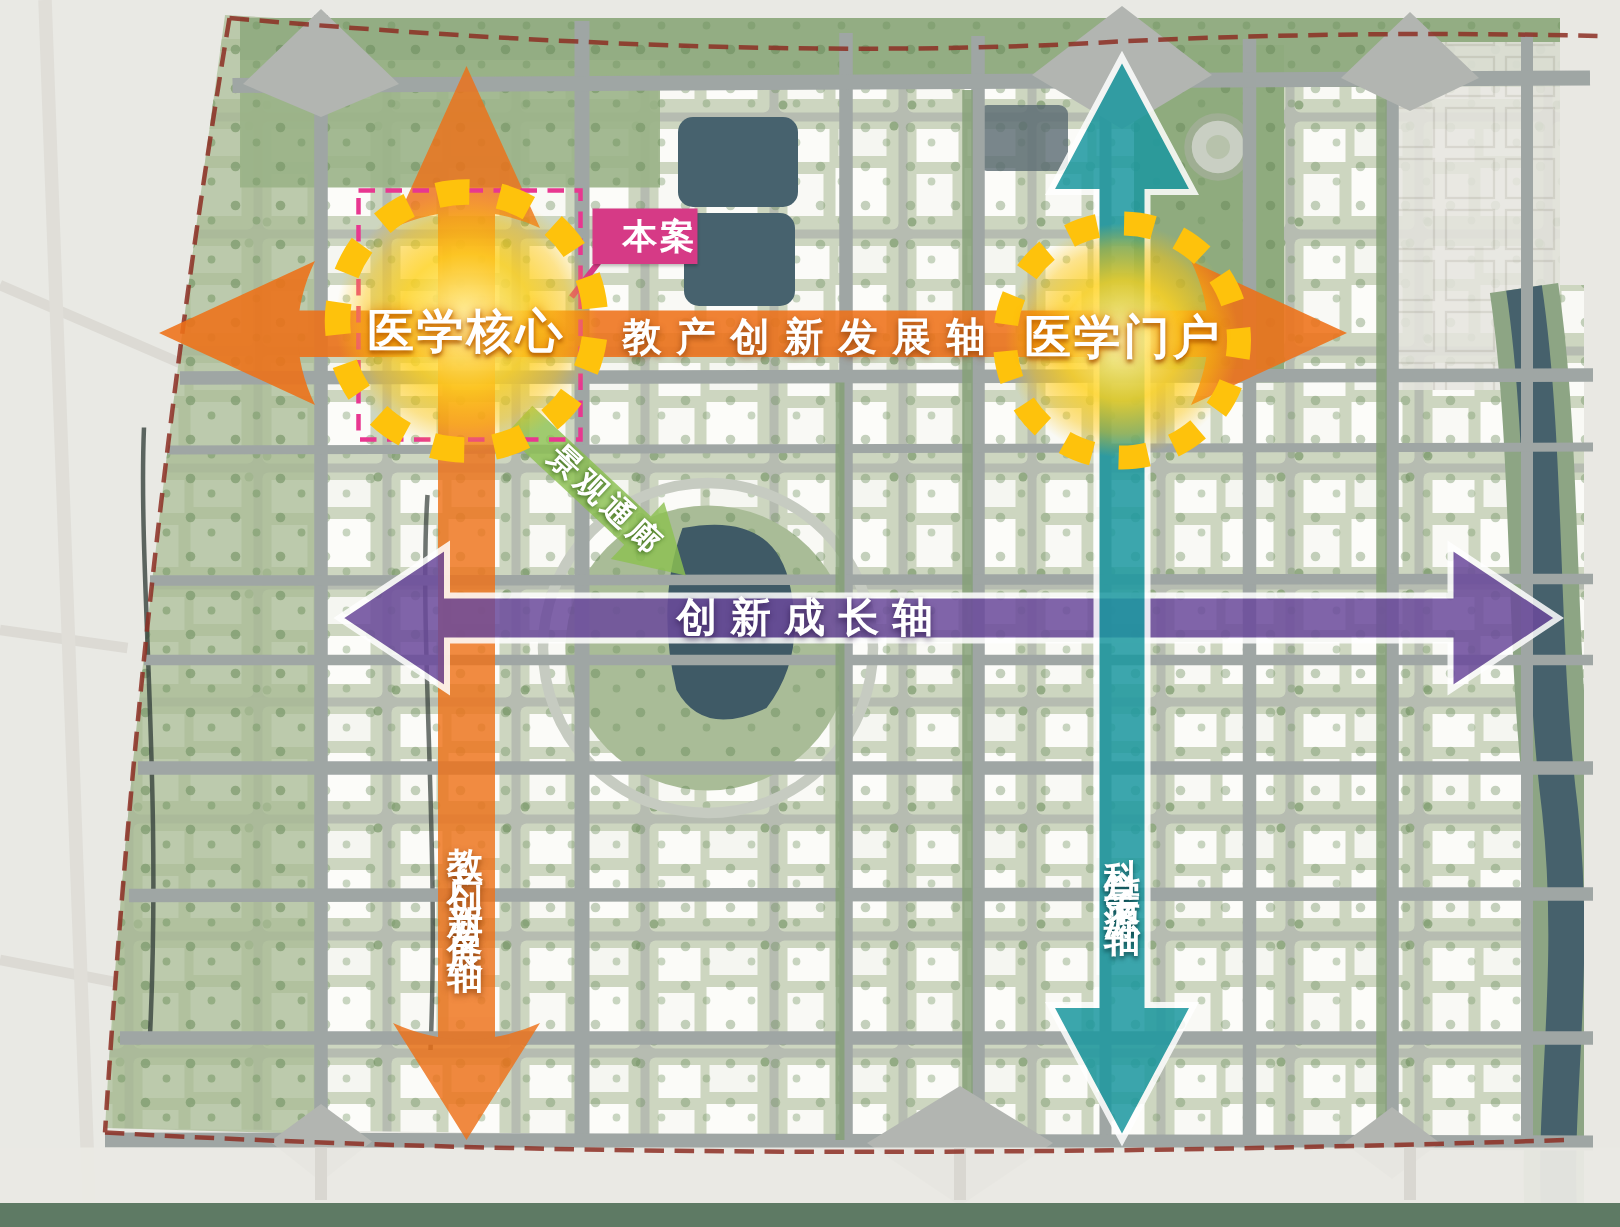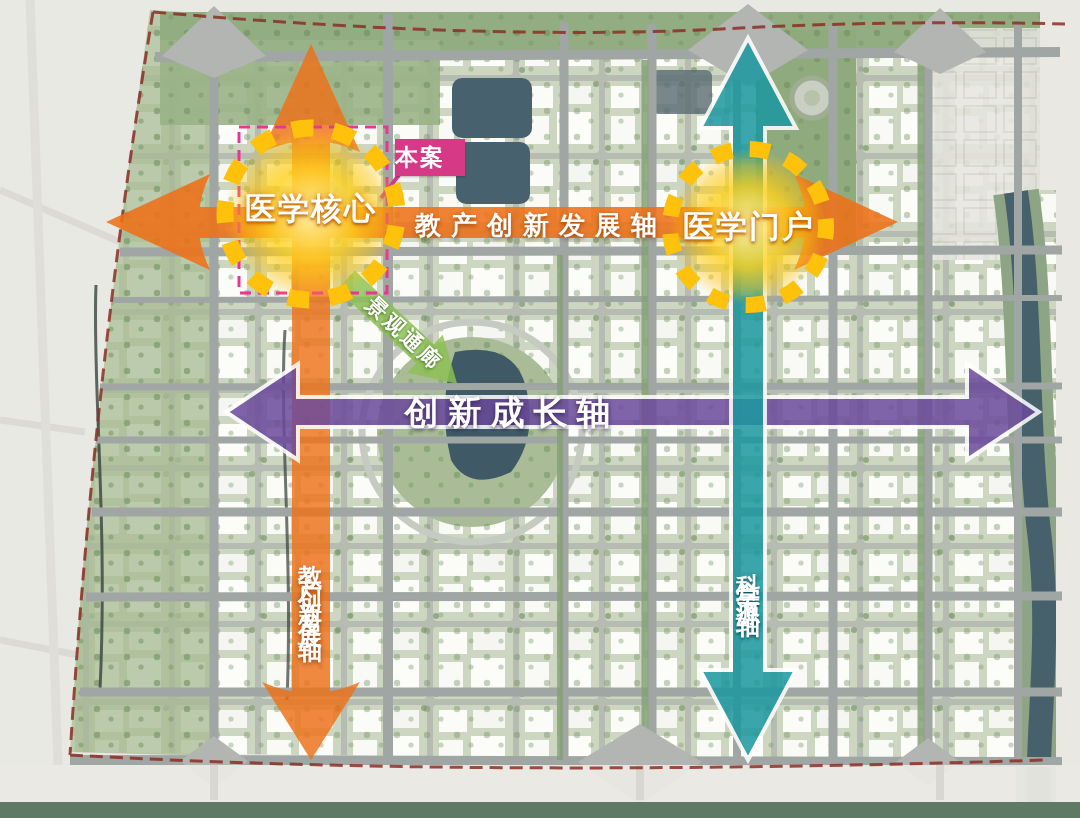--- a/index.html
+++ b/index.html
@@ -9,29 +9,29 @@
     background:#e9e9e4;
   }
   .stage svg{position:absolute;left:0;top:0;}
   .lbl{
     position:absolute;color:#fff;font-weight:bold;white-space:nowrap;
     transform:translate(-50%,-50%);line-height:1;z-index:30;
   }
   .lbl.v{writing-mode:vertical-rl;text-orientation:upright;}
   #lbl-axis-top{left:541px;top:225px;font-size:26px;letter-spacing:10px;text-shadow:0 2px 4px rgba(120,50,0,.7);}
   #lbl-axis-vert{left:310px;top:588px;font-size:24px;letter-spacing:12px;text-shadow:0 2px 4px rgba(120,50,0,.7);}
-  #lbl-purple{left:512px;top:412px;font-size:34px;letter-spacing:9px;text-shadow:0 2px 4px rgba(40,20,70,.75);}
+  #lbl-purple{left:541px;top:412px;font-size:27px;letter-spacing:9px;text-shadow:0 2px 4px rgba(40,20,70,.75);}
   #lbl-teal{left:748px;top:578px;font-size:24px;letter-spacing:10px;text-shadow:0 2px 3px rgba(8,60,64,.75);}
-  #lbl-core{left:311px;top:208px;font-size:31px;letter-spacing:2px;text-shadow:0 0 8px #e27a00,0 2px 3px rgba(150,70,0,.9);}
+  #lbl-core{left:311px;top:224px;font-size:31px;letter-spacing:2px;text-shadow:0 0 8px #e27a00,0 2px 3px rgba(150,70,0,.9);font-family:Liberation Mono, monospace;}
   #lbl-gateway{left:749px;top:228px;font-size:31px;letter-spacing:2px;text-shadow:0 0 8px #e27a00,0 2px 3px rgba(150,70,0,.9);font-family:Liberation Mono, monospace;}
   #lbl-corridor{left:404px;top:334px;font-size:21px;letter-spacing:3px;
     transform:translate(-50%,-50%) rotate(43deg);text-shadow:0 1px 3px rgba(55,100,25,.95);}
   #callout{
     position:absolute;left:395px;top:139px;width:70px;height:37px;background:#d63a86;
-    display:flex;align-items:center;justify-content:flex-start;z-index:31;
+    display:flex;align-items:center;justify-content:flex-end;z-index:31;
     box-shadow:0 1px 2px rgba(0,0,0,.25);
   }
   #callout span{color:#fff;font-weight:bold;font-size:23px;letter-spacing:2px;}
 </style>
 </head>
 <body>
 
 <div class="stage">
 
   <svg width="1080" height="818" viewBox="0 0 1080 818">

